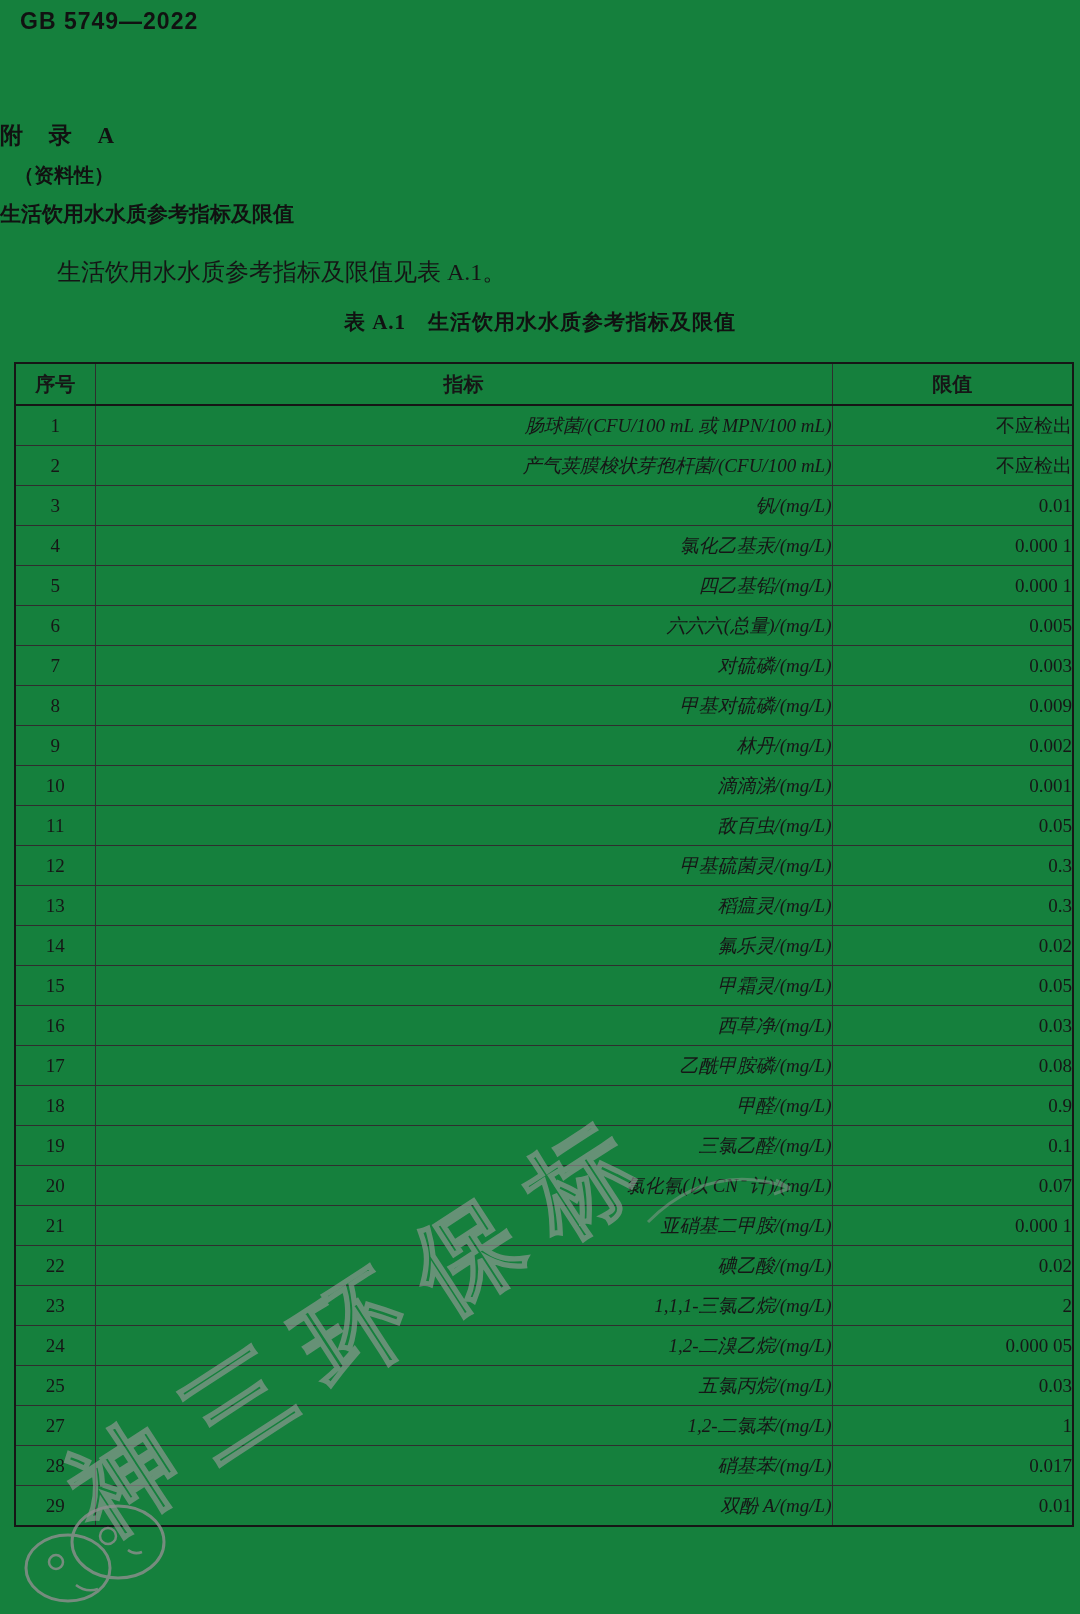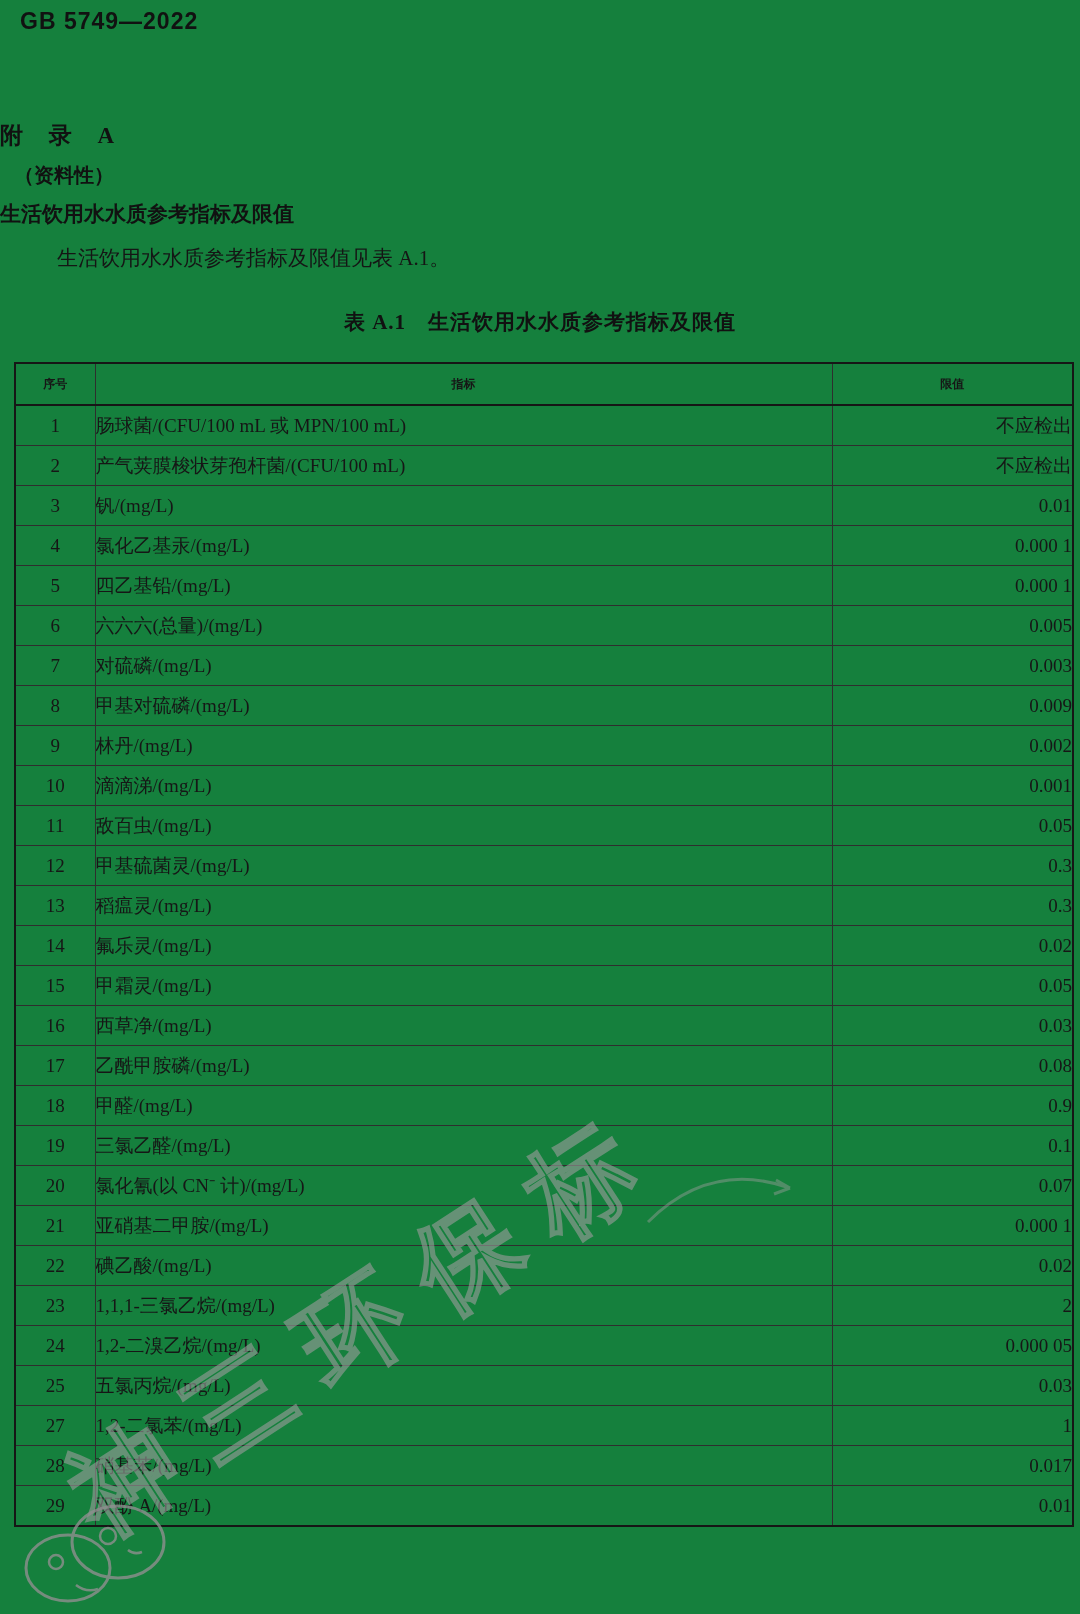--- a/index.html
+++ b/index.html
@@ -24,22 +24,22 @@
   }
   .appendix-subtitle{
     position:absolute;left:14px;width:100%;top:162px;
     font-size:20px;font-weight:bold;color:#111;
   }
   .appendix-heading{
     position:absolute;left:0;width:100%;top:200px;
     font-size:21px;font-weight:bold;color:#111;
   }
   .intro-text{
-    position:absolute;left:57px;top:244px;
-    font-size:21px;color:#151515;
+    position:absolute;left:57px;top:256px;
+    font-size:24px;color:#151515;
   }
   .table-caption{
     position:absolute;left:0;width:100%;top:308px;text-align:center;
     font-size:21px;font-weight:bold;color:#111;
     letter-spacing:1px;
   }
   table.wq{
     position:absolute;top:362px;left:14px;
     width:1058px;
     border-collapse:collapse;table-layout:fixed;
@@ -48,25 +48,25 @@
   table.wq th, table.wq td{
     border:1px solid #2e2e2e;
     font-size:19px;color:#161616;
     vertical-align:middle;
     padding:0;
     overflow:hidden;white-space:nowrap;
   }
   table.wq thead th{
     height:40px;font-weight:600;text-align:center;
     border-bottom:2px solid #161616;
-    font-size:12px;
+    font-size:20px;
   }
   table.wq tbody td{height:39px;}
   td.c-no{text-align:center;font-size:18px;}
-  td.c-ind{text-align:left;padding-left:28px;}
+  td.c-ind{text-align:right;padding-left:28px;font-style:italic;}
   td.c-lim{text-align:right;}
   
   .watermark-text{
     position:absolute;left:82px;top:1438px;
     font-size:104px;font-weight:bold;
     font-family:"Liberation Sans", sans-serif;
     letter-spacing:32px;
     color:transparent;
     -webkit-text-stroke:2px #9d9d9d;
     text-shadow:0 0 0 rgba(0,0,0,0);

